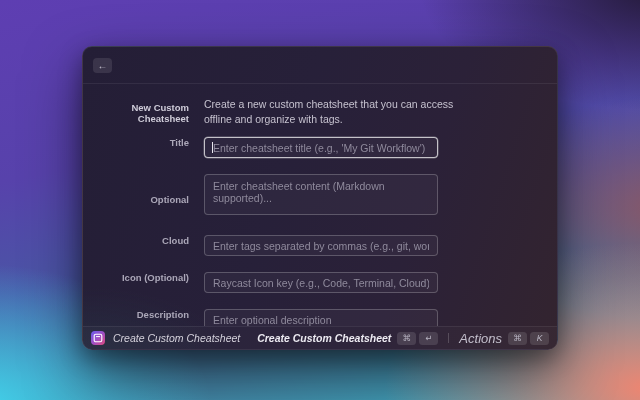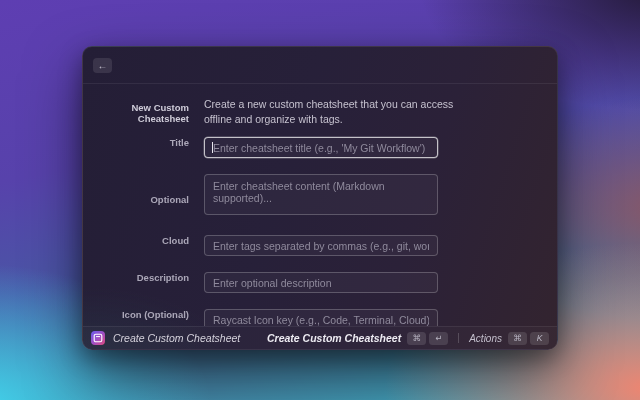--- a/index.html
+++ b/index.html
@@ -104,21 +104,21 @@
   .app-name{font-size:10.5px;color:#d5d2dc;}
   .footer-right{display:flex;align-items:center;gap:6px;}
   .primary-label{font-size:10.5px;font-weight:700;color:#edebf2;}
   .keycap{
     min-width:15px;height:13px;padding:0 2px;border-radius:3.5px;
     background:rgba(255,255,255,0.12);
     color:#b9b5c3;font-size:8.5px;line-height:13px;text-align:center;
   }
   .kgroup{display:flex;gap:3px;}
   .vdiv{width:1px;height:10px;background:rgba(255,255,255,0.18);margin:0 4px;}
-  .actions-label{font-size:10px;color:#c3bfcc;}
+  .actions-label{font-size:13px;color:#c3bfcc;}
 </style>
 </head>
 <body>
 
 <div class="backdrop"></div>
 
 <div class="window">
 
   <div class="win-header">
     <div class="back-btn">
@@ -149,30 +149,30 @@
     </div>
 
     <div class="row center">
       <div class="row-label">Cloud</div>
       <div class="field-wrap">
         <input class="text-input" placeholder="Enter tags separated by commas (e.g., git, workflow, tips)" style="">
       </div>
     </div>
 
     <div class="row center">
+      <div class="row-label">Icon (Optional)</div>
+      <div class="field-wrap">
+        <input class="text-input" placeholder="Raycast Icon key (e.g., Code, Terminal, Cloud)" style="">
+      </div>
+    </div>
+
+    <div class="row center">
       <div class="row-label">Description</div>
       <div class="field-wrap">
         <input class="text-input" placeholder="Enter optional description" style="">
-      </div>
-    </div>
-
-    <div class="row center">
-      <div class="row-label">Icon (Optional)</div>
-      <div class="field-wrap">
-        <input class="text-input" placeholder="Raycast Icon key (e.g., Code, Terminal, Cloud)" style="">
       </div>
     </div>
 
   </div>
 
   <div class="win-footer">
     <div class="app-chip">
       <div class="app-icon">
         <svg width="10" height="10" viewBox="0 0 10 10">
           <rect x="1.2" y="1.2" width="7.6" height="7.6" rx="1.6" fill="none" stroke="#ffffff" stroke-width="1.1"></rect>

